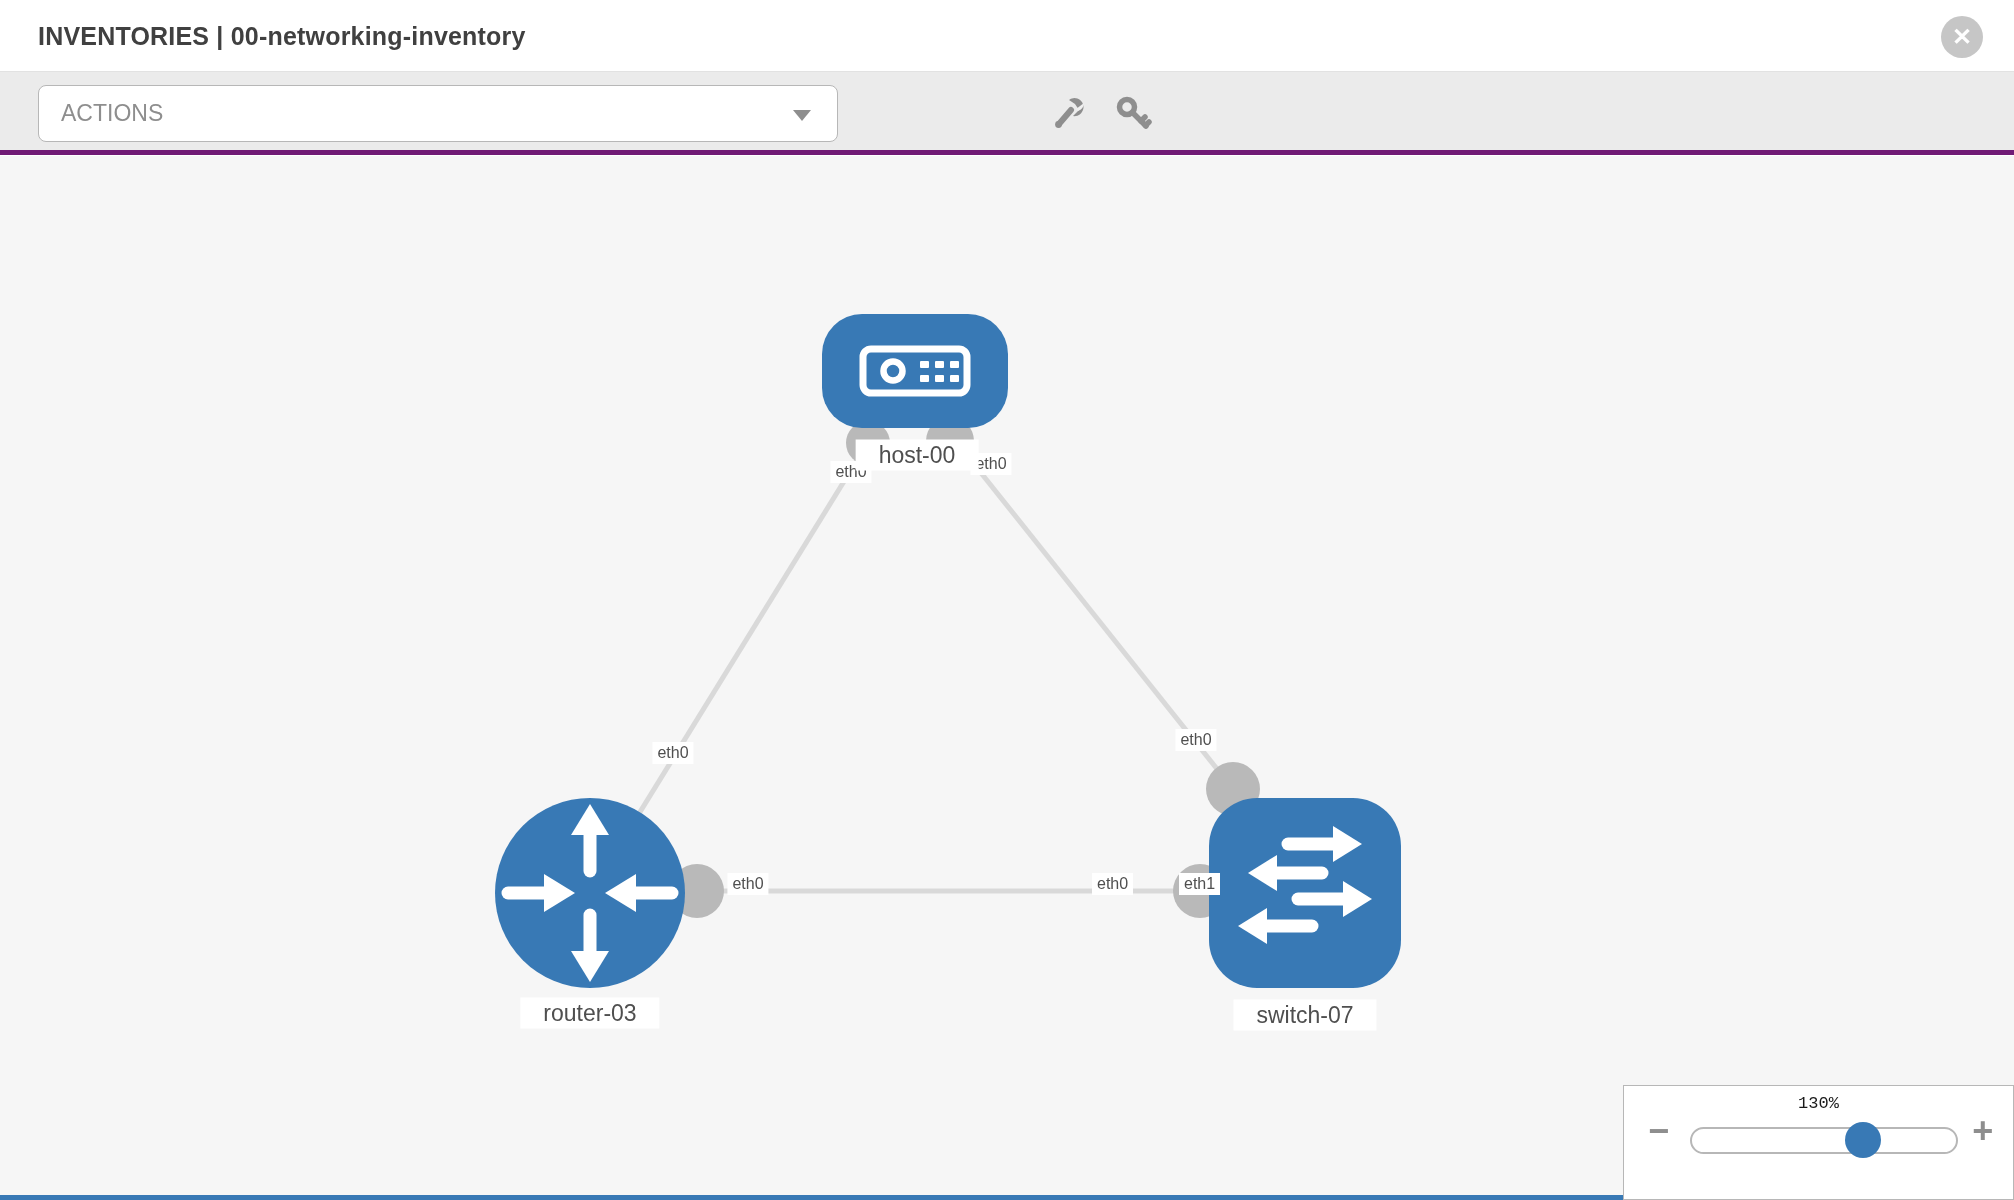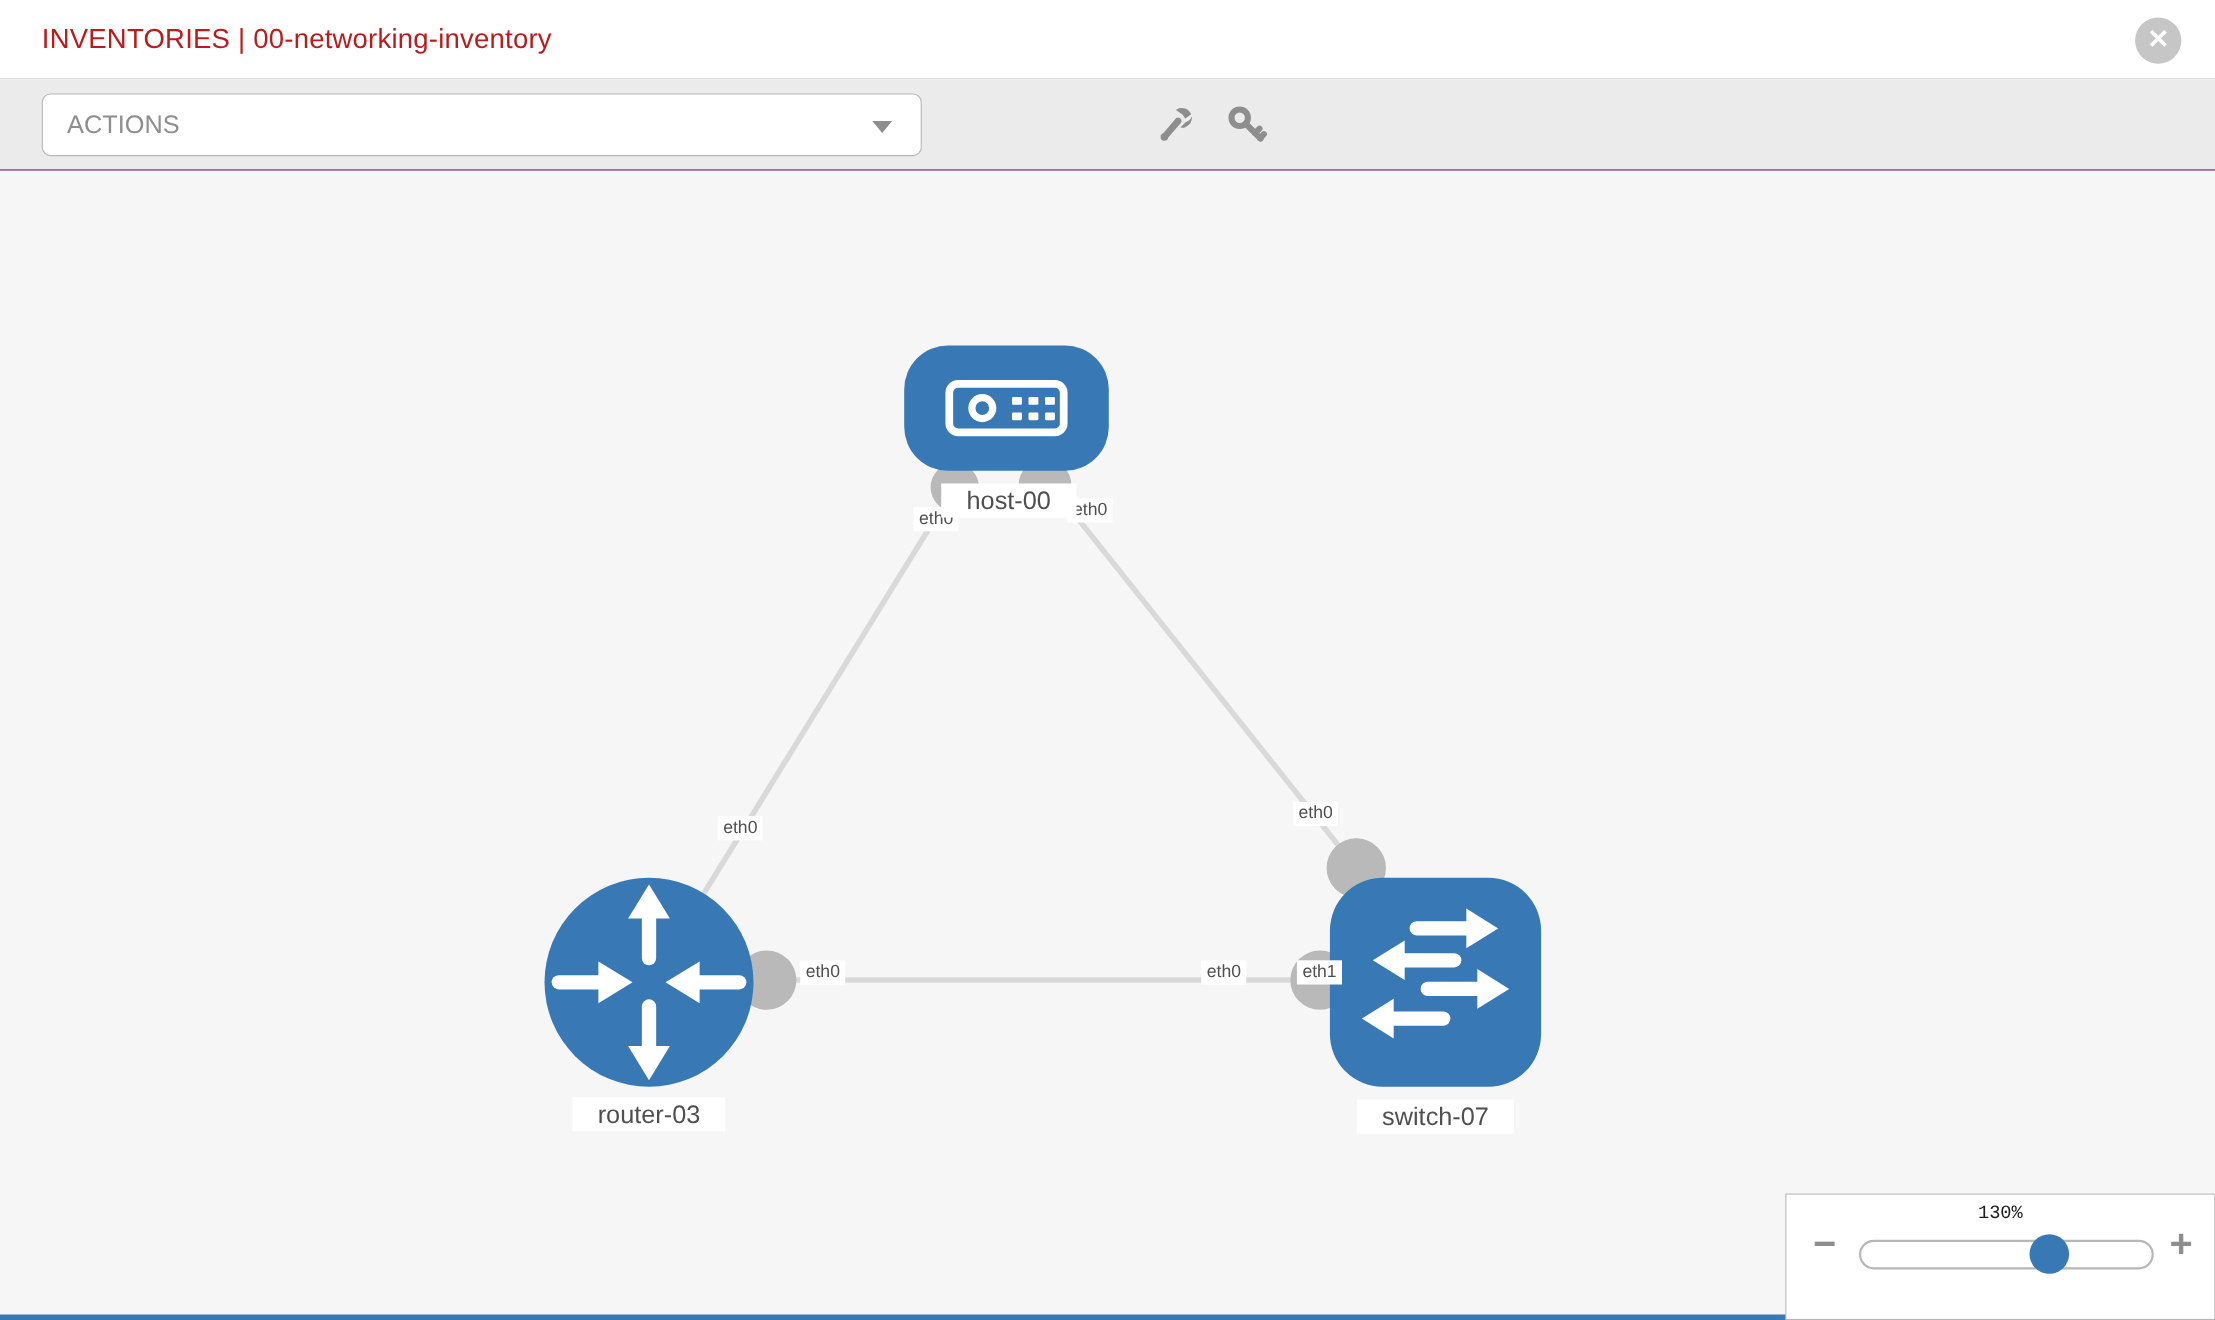--- a/index.html
+++ b/index.html
@@ -3,28 +3,28 @@
 <meta charset="utf-8">
 <style>
   * { margin:0; padding:0; box-sizing:border-box; }
   html,body { width:2014px; height:1200px; overflow:hidden;
     font-family:"Liberation Sans", sans-serif; background:#ffffff; }
 
   
   .header { position:absolute; left:0; top:0; width:2014px; height:72px;
     background:#ffffff; border-bottom:1px solid #e2e2e2; }
   .page-title { position:absolute; left:38px; top:0; height:72px; line-height:72px;
-    font-size:25px; font-weight:normal; color:#b91c1c; letter-spacing:0.2px; }
+    font-size:25px; font-weight:bold; color:#404040; letter-spacing:0.2px; }
   .close-btn { position:absolute; left:1941px; top:16px; width:42px; height:42px;
     border-radius:50%; background:#c6c6c6; color:#ffffff; text-align:center;
     line-height:42px; font-size:24px; font-weight:bold; cursor:pointer; }
 
   
   .toolbar { position:absolute; left:0; top:72px; width:2014px; height:83px;
-    background:#ebebeb; border-bottom:1px solid #701a75; }
+    background:#ebebeb; border-bottom:5px solid #701a75; }
   .dropdown { position:absolute; top:13px; height:57px; background:#ffffff;
     border:1px solid #b7b7b7; border-radius:8px; color:#8e8e8e; font-size:23px; }
   .dropdown .dd-label { position:absolute; left:22px; top:0; height:55px; line-height:55px; }
   .dd-caret { position:absolute; right:26px; top:24px; width:0; height:0;
     border-left:9px solid transparent; border-right:9px solid transparent;
     border-top:11px solid #8e8e8e; }
   .actions-dd { left:38px; width:800px; }
   .search-dd { left:1184px; width:796px; }
   .tool-btn { position:absolute; top:22px; width:44px; height:40px; cursor:pointer; }
   .tool-btn svg { display:block; margin:0 auto; }

